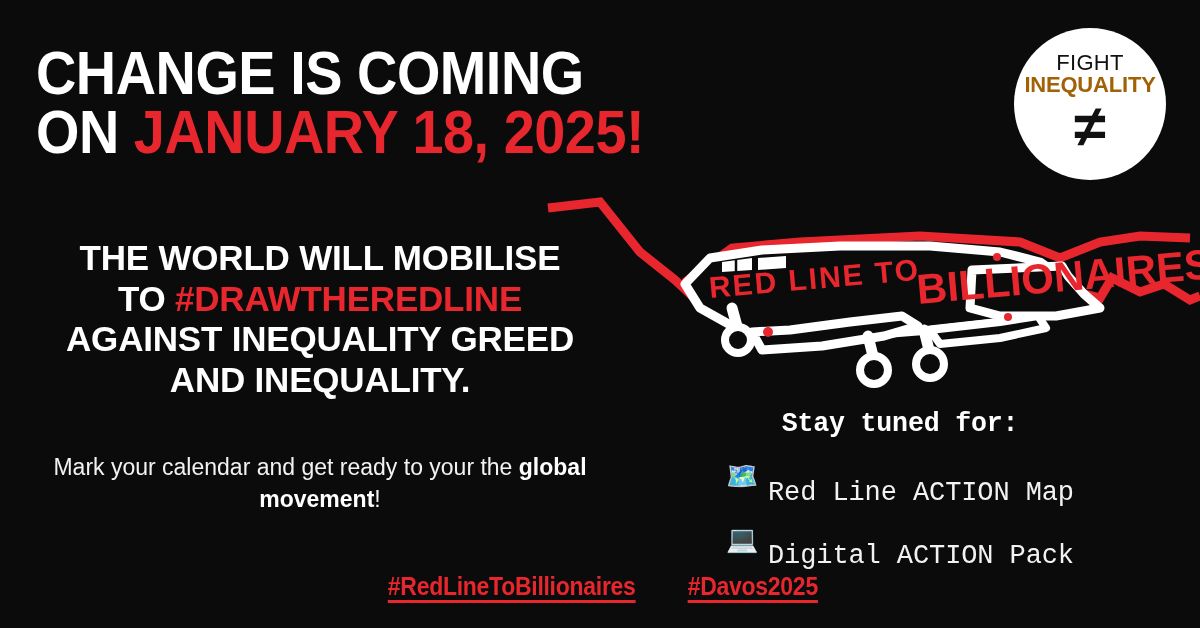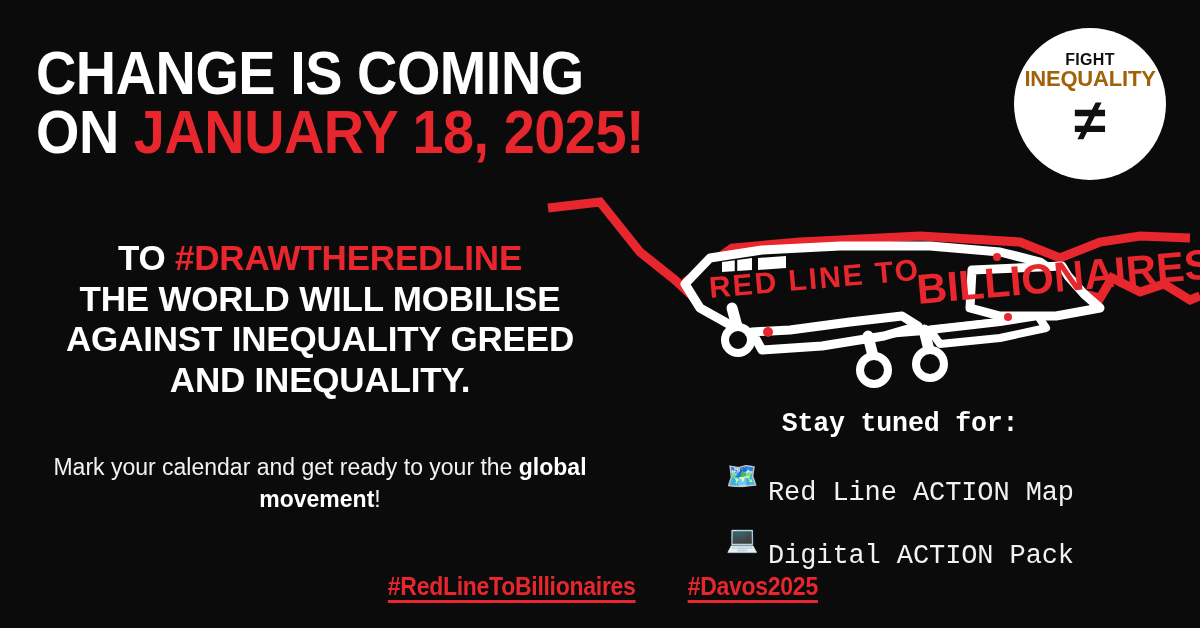--- a/index.html
+++ b/index.html
@@ -85,22 +85,22 @@
     background: #ffffff;
     display: flex;
     flex-direction: column;
     align-items: center;
     justify-content: flex-start;
     padding-top: 24px;
     box-sizing: border-box;
   }
   .badge-l1 {
     color: #111;
-    font-weight: 700;
-    font-size: 16px;
+    font-weight: 400;
+    font-size: 22px;
     letter-spacing: 0.3px;
     line-height: 1.02;
   }
   .badge-l2 {
     color: #a16207;
     font-weight: 700;
     font-size: 22px;
     letter-spacing: -0.2px;
     line-height: 1.02;
   }
@@ -189,22 +189,22 @@
 <div class="poster">
 
   <div class="left-col">
 
     <div class="headline">
       <span class="line1">CHANGE IS COMING</span>
       <span class="line2"><span>ON </span><span class="red">JANUARY 18, 2025!</span></span>
     </div>
 
     <div class="subhead">
+      <div>THE WORLD WILL MOBILISE</div>
       <div><span>TO </span><span class="red">#DRAWTHEREDLINE</span></div>
-      <div>THE WORLD WILL MOBILISE</div>
       <div>AGAINST INEQUALITY GREED</div>
       <div>AND INEQUALITY.</div>
     </div>
 
     <div class="tagline"><span>Mark your calendar and get ready to your the </span><b>global movement</b><span>!</span></div>
 
   </div>
 
   <div class="badge">
     <div class="badge-l1">FIGHT</div>

